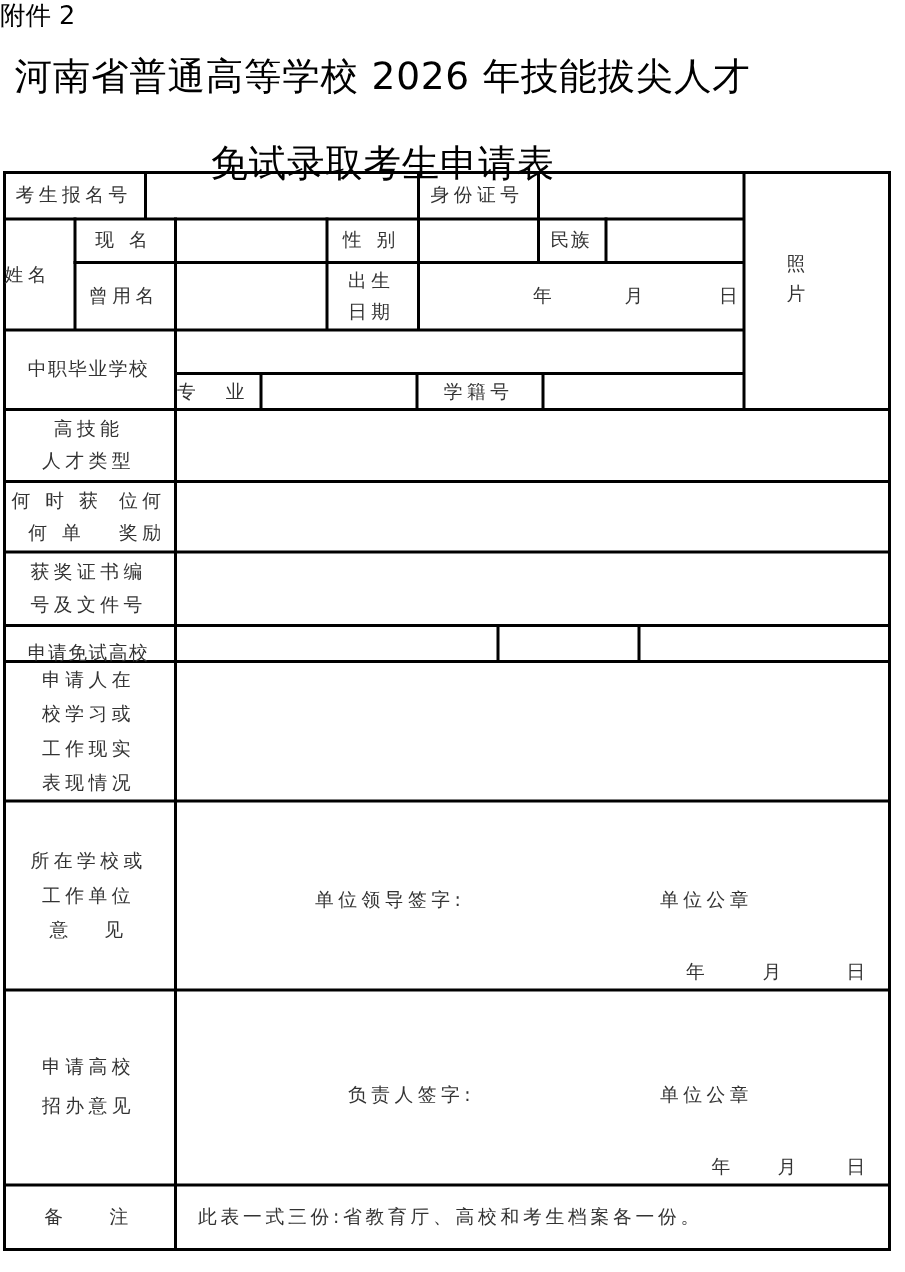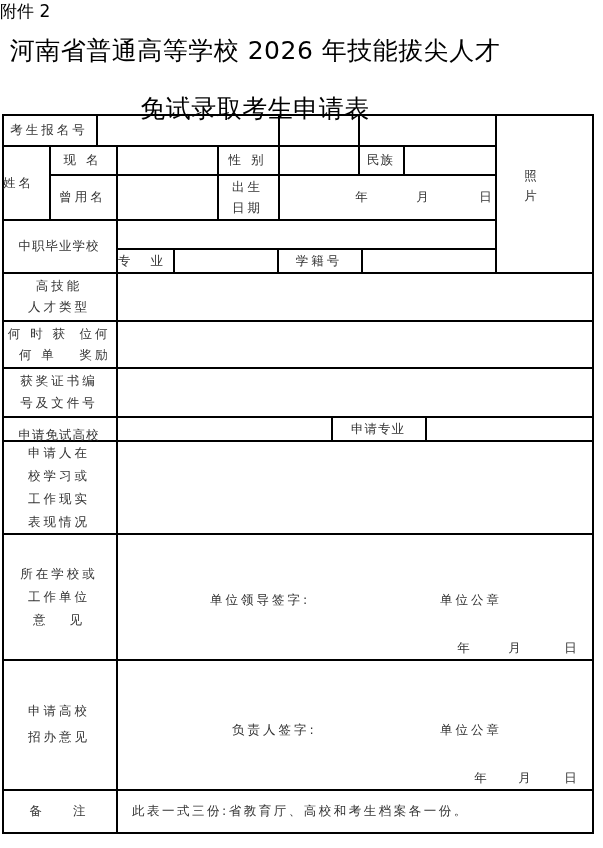--- a/index.html
+++ b/index.html
@@ -54,20 +54,21 @@
   <div class="ln v" style="left:358px;top:145px;height:30px"></div>
   <div class="ln v" style="left:403px;top:145px;height:30px"></div>
   <div class="ln v" style="left:173px;top:248px;height:25px"></div>
   <div class="ln v" style="left:277px;top:248px;height:25px"></div>
   <div class="ln v" style="left:361px;top:248px;height:25px"></div>
   <div class="ln v" style="left:331px;top:416px;height:25px"></div>
   <div class="ln v" style="left:425px;top:416px;height:25px"></div>
 
   <div class="cell" style="left:2px;top:114px;width:94px;height:31px">考生报名号</div>
   <div class="field" style="left:97px;top:115px;width:180px;height:30px"></div>
+  <div class="cell" style="left:278px;top:114px;width:80px;height:31px">身份证号</div>
   <div class="field" style="left:359px;top:115px;width:136px;height:30px"></div>
 
   <div class="field" style="left:496px;top:115px;width:96px;height:157px"></div>
   <div class="cell" style="left:495px;top:163px;width:74px;height:46px;flex-direction:column;line-height:20px">
     <span>照</span>
     <span>片</span>
   </div>
 
   <div class="cell" style="left:2px;top:145px;width:33px;height:75px">姓名</div>
   <div class="cell" style="left:49px;top:145px;width:67px;height:29px">现 名</div>
@@ -108,21 +109,20 @@
   <div class="field" style="left:117px;top:321px;width:475px;height:46px"></div>
 
   <div class="cell" style="left:2px;top:367px;width:114px;height:49px;flex-direction:column;line-height:22px">
     <span>获奖证书编</span>
     <span>号及文件号</span>
   </div>
   <div class="field" style="left:117px;top:368px;width:475px;height:48px"></div>
 
   <div class="cell" style="left:2px;top:416px;width:114px;height:37px;letter-spacing:1px">申请免试高校</div>
   <div class="field" style="left:117px;top:417px;width:214px;height:23px"></div>
-  <div class="cell" style="left:331px;top:416px;width:94px;height:24px;letter-spacing:1px">申请专业</div>
   <div class="field" style="left:426px;top:417px;width:166px;height:23px"></div>
 
   <div class="cell" style="left:2px;top:440px;width:114px;height:93px;flex-direction:column;line-height:23px">
     <span>申请人在</span>
     <span>校学习或</span>
     <span>工作现实</span>
     <span>表现情况</span>
   </div>
   <div class="field" style="left:117px;top:441px;width:475px;height:92px"></div>
 

